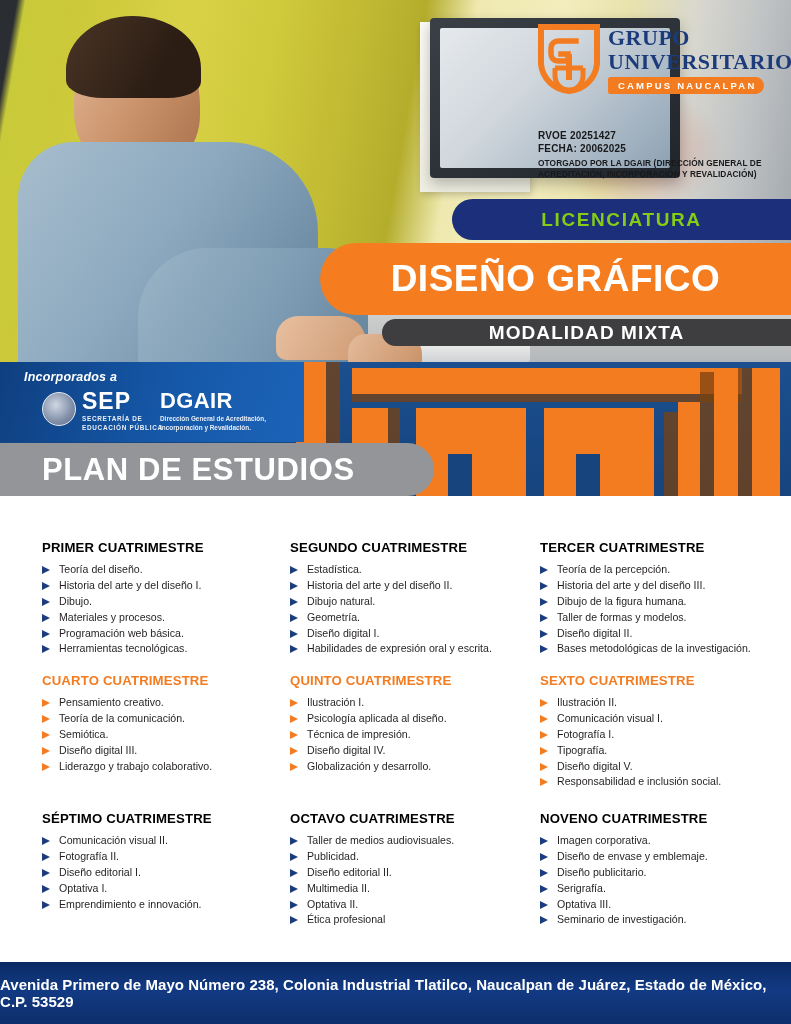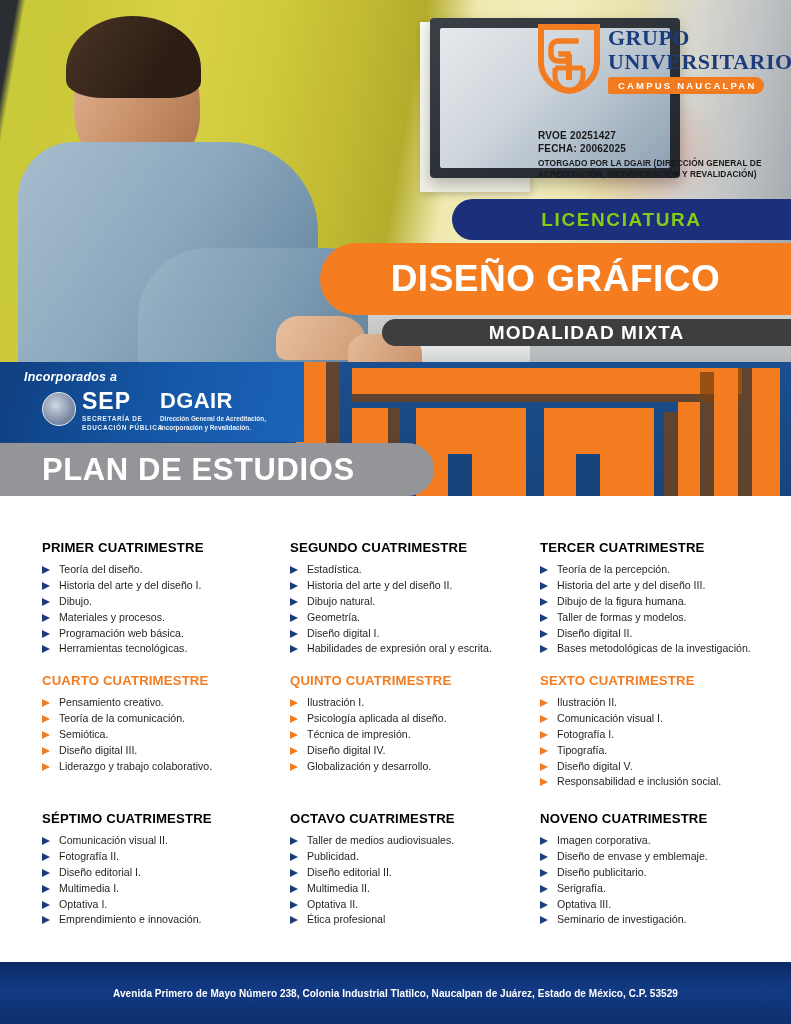--- a/index.html
+++ b/index.html
@@ -227,21 +227,21 @@
   }
   .sem-block.orange .sem-list li .tri { border-left-color: #f47c20; }
 
   
   .footer {
     position: absolute; left: 0; bottom: 0; width: 791px; height: 62px;
     background: linear-gradient(180deg,#0b2a63 0%,#123a84 45%,#0d2e6b 100%);
     display: flex; align-items: center; justify-content: center;
   }
   .footer span {
-    color: #fff; font-size: 10px; font-weight: bold; letter-spacing: 0.05px;
+    color: #fff; font-size: 15px; font-weight: bold; letter-spacing: 0.05px;
   }
 </style>
 </head>
 <body>
 
 <div class="page">
 
   <div class="hero">
     <div class="hero-photo">
       <div class="hero-poster">
@@ -412,21 +412,20 @@
           <li><span class="tri"></span><span>Diseño digital V.</span></li>
           <li><span class="tri"></span><span>Responsabilidad e inclusión social.</span></li>
         </ul>
       </div>
       <div class="sem-block" style="left: 42px; top: 271px;">
         <div class="sem-title blue">SÉPTIMO CUATRIMESTRE</div>
         <ul class="sem-list">
           <li><span class="tri"></span><span>Comunicación visual II.</span></li>
           <li><span class="tri"></span><span>Fotografía II.</span></li>
           <li><span class="tri"></span><span>Diseño editorial I.</span></li>
-          <li><span class="tri"></span><span>Multimedia I.</span></li>
           <li><span class="tri"></span><span>Optativa I.</span></li>
           <li><span class="tri"></span><span>Emprendimiento e innovación.</span></li>
         </ul>
       </div>
       <div class="sem-block" style="left: 290px; top: 271px;">
         <div class="sem-title blue">OCTAVO CUATRIMESTRE</div>
         <ul class="sem-list">
           <li><span class="tri"></span><span>Taller de medios audiovisuales.</span></li>
           <li><span class="tri"></span><span>Publicidad.</span></li>
           <li><span class="tri"></span><span>Diseño editorial II.</span></li>

